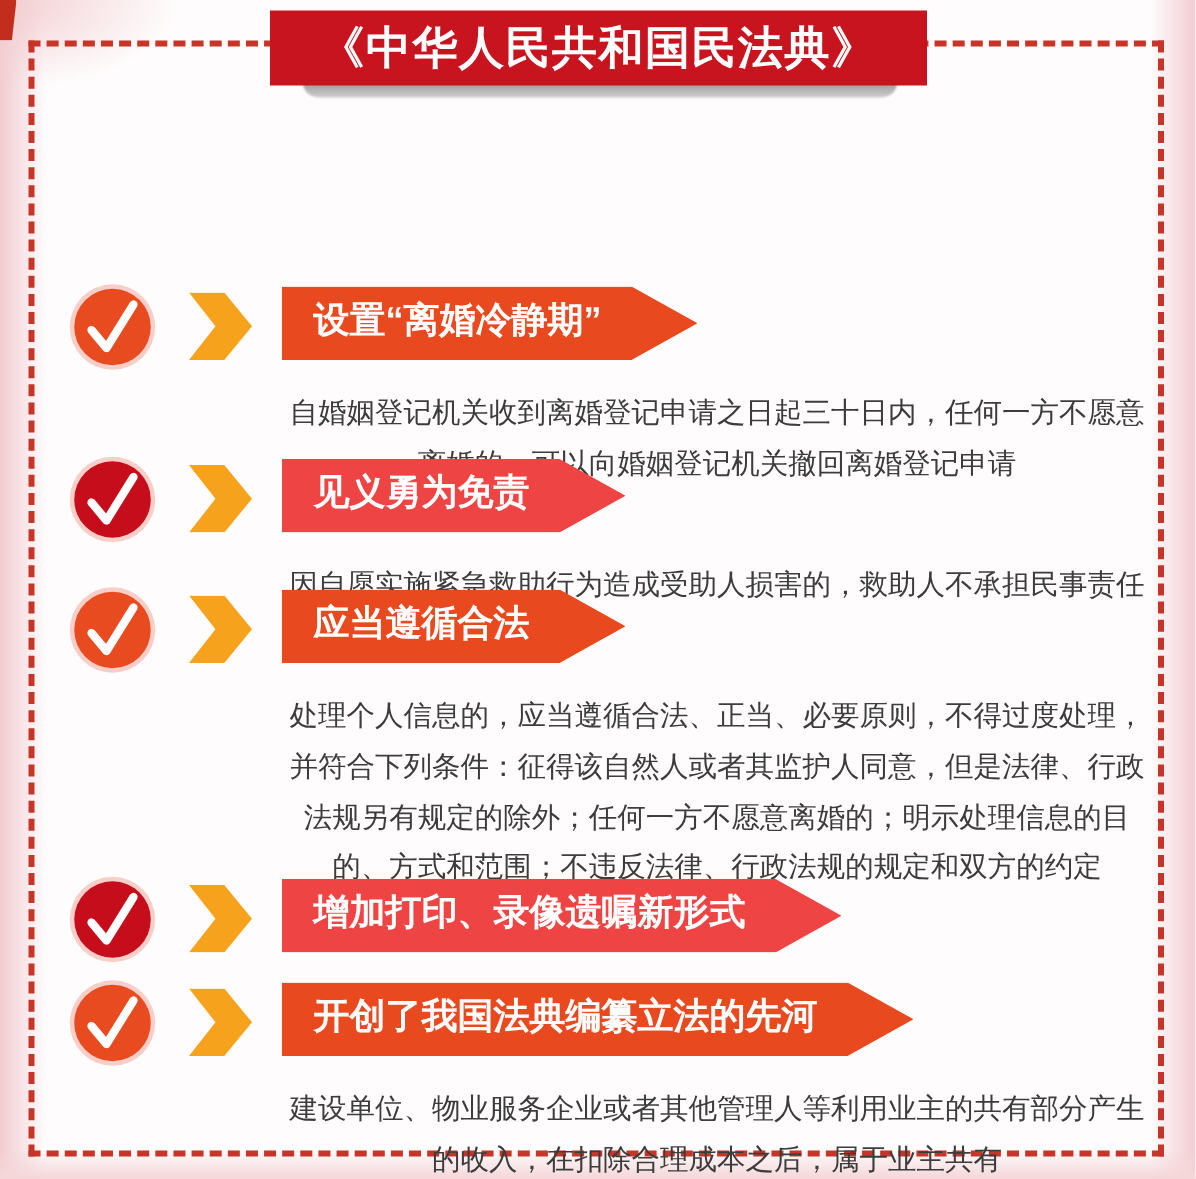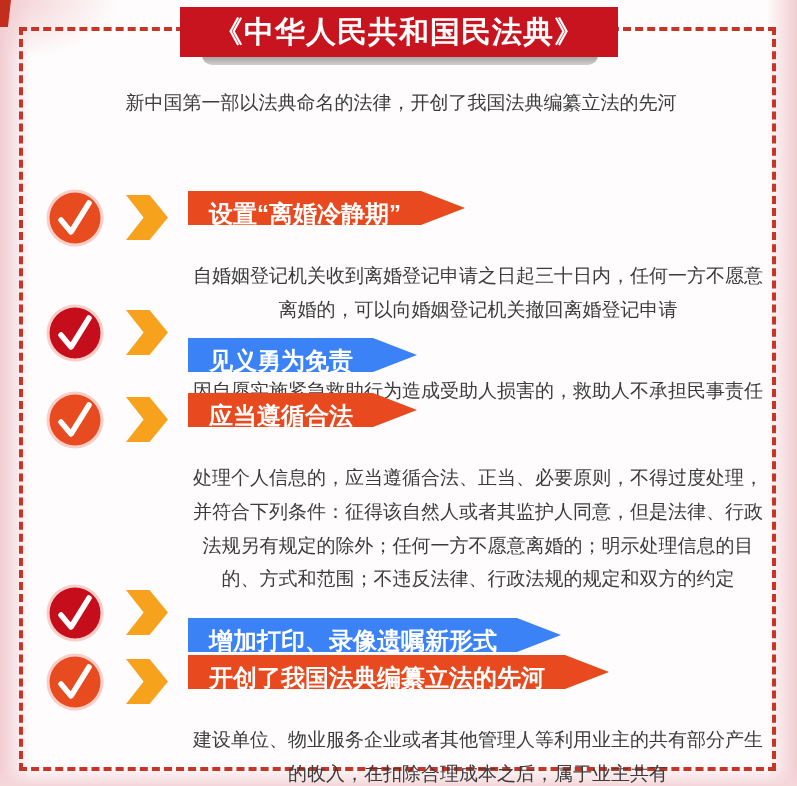--- a/index.html
+++ b/index.html
@@ -47,26 +47,26 @@
   .s4 { top: 584px; } .s5 { top: 653px; }
 
   .check { position: absolute; left: 46px; top: 0; width: 58px; height: 58px; }
   .tone-red    { color: #c60d1b; }
   .tone-orange { color: #e84b1f; }
 
   .chev { position: absolute; left: 126px; top: 6px; width: 42px; height: 45px;
     background: #f6a21c;
     clip-path: polygon(0 0, 56% 0, 100% 50%, 56% 100%, 0 100%, 42% 50%); }
 
-  .banner { position: absolute; left: 188px; top: 2px; height: 34px;
+  .banner { position: absolute; left: 188px; top: 2px; height: 49px;
     display: inline-block; white-space: nowrap;
     color: #fff; font-size: 24px; font-weight: bold; line-height: 46px;
     padding: 0 64px 0 21px;
     clip-path: polygon(0 0, calc(100% - 44px) 0, 100% 50%, calc(100% - 44px) 100%, 0 100%); }
-  .tone-red    .banner { background: #3b82f6; margin-top: 32px; }
+  .tone-red    .banner { background: #ef4444; }
   .tone-orange .banner { background: #e8491f; }
 
   .body-text { position: absolute; left: 188px; top: 70px; width: 580px;
     color: #3c3c3c; font-size: 19px; line-height: 1.78; }
 </style>
 </head>
 <body>
 
 <div class="poster">
 
@@ -75,21 +75,20 @@
   <div class="edge edge-bottom"></div>
   <div class="edge edge-topleft"></div>
   <div class="corner-accent"></div>
 
   <div class="frame"></div>
 
   <div class="title-shadow"></div>
   <div class="title-banner">《中华人民共和国民法典》</div>
 
   <div class="intro">
-    <p>新中国第一部以法典命名的法律，开创了我国法典编纂立法的先河</p>
   </div>
 
   <div class="section s1 tone-orange">
     <span class="check">
       <svg width="58" height="58" viewBox="0 0 58 58">
         <circle cx="29" cy="29" r="28.5" fill="#f8cfc8"></circle>
         <circle cx="29" cy="29" r="25.5" fill="currentColor"></circle>
         <path d="M15 31 L25 43 L43 14" fill="none" stroke="#ffffff" stroke-width="5.5" stroke-linecap="round" stroke-linejoin="round"></path>
       </svg>
     </span>

